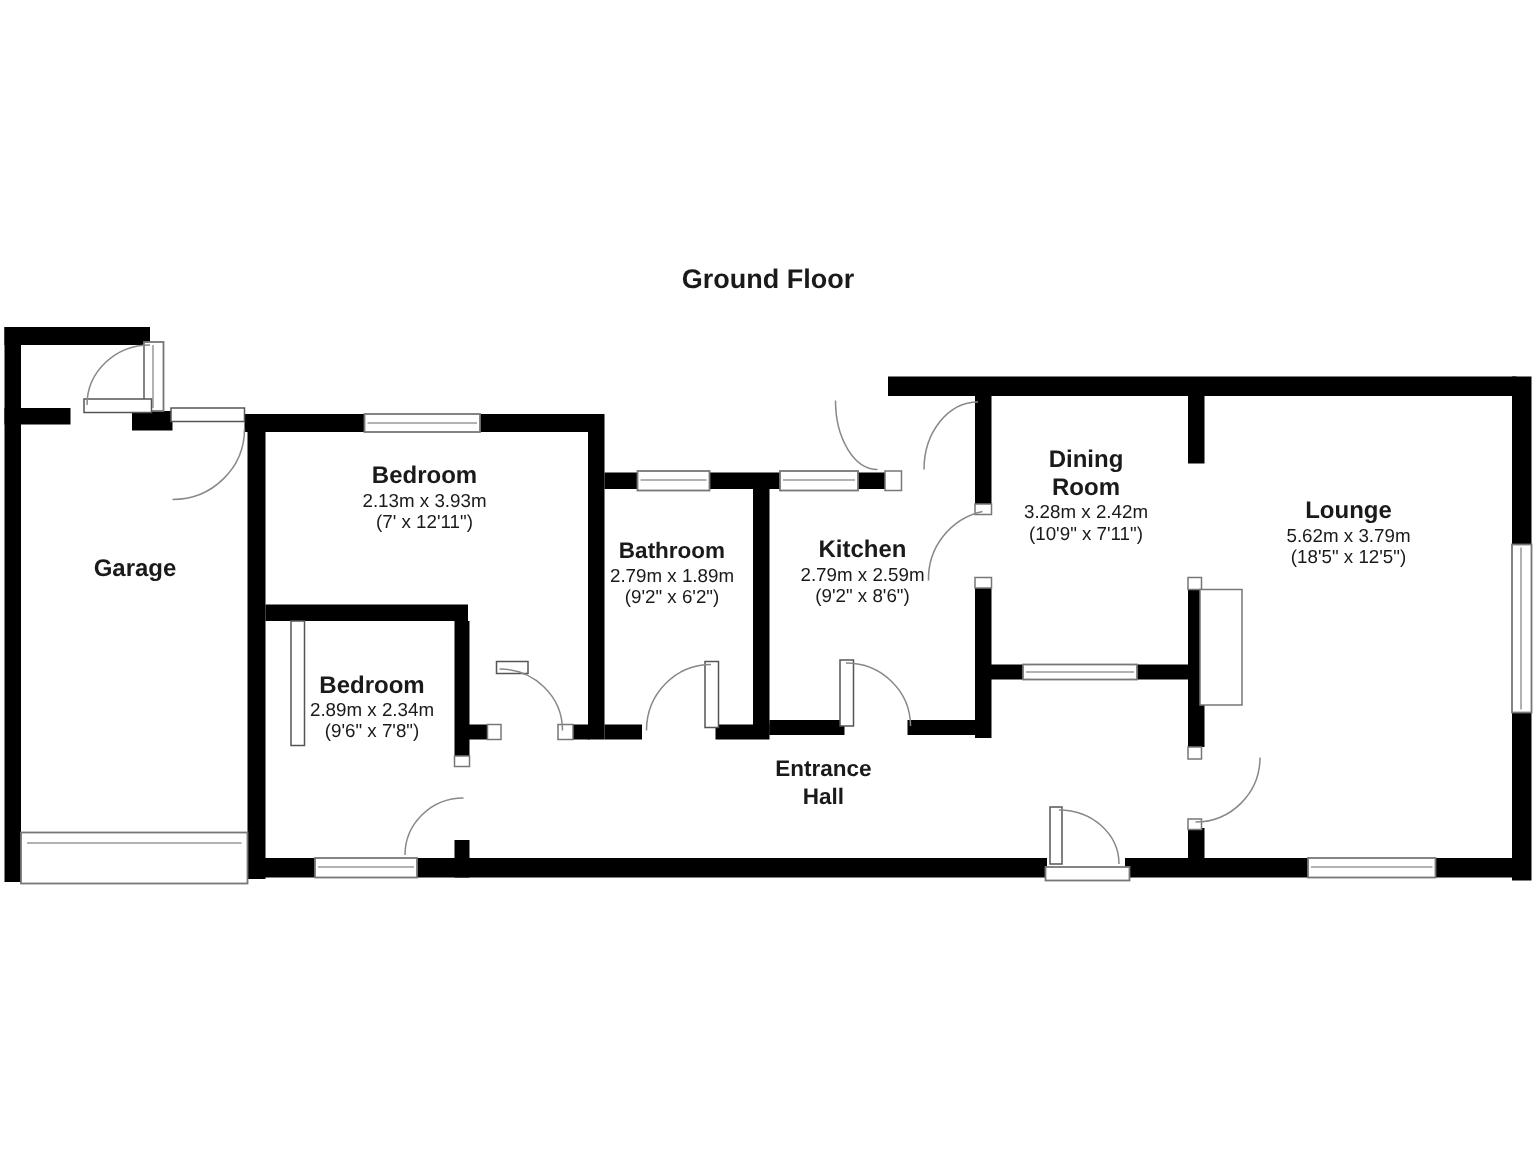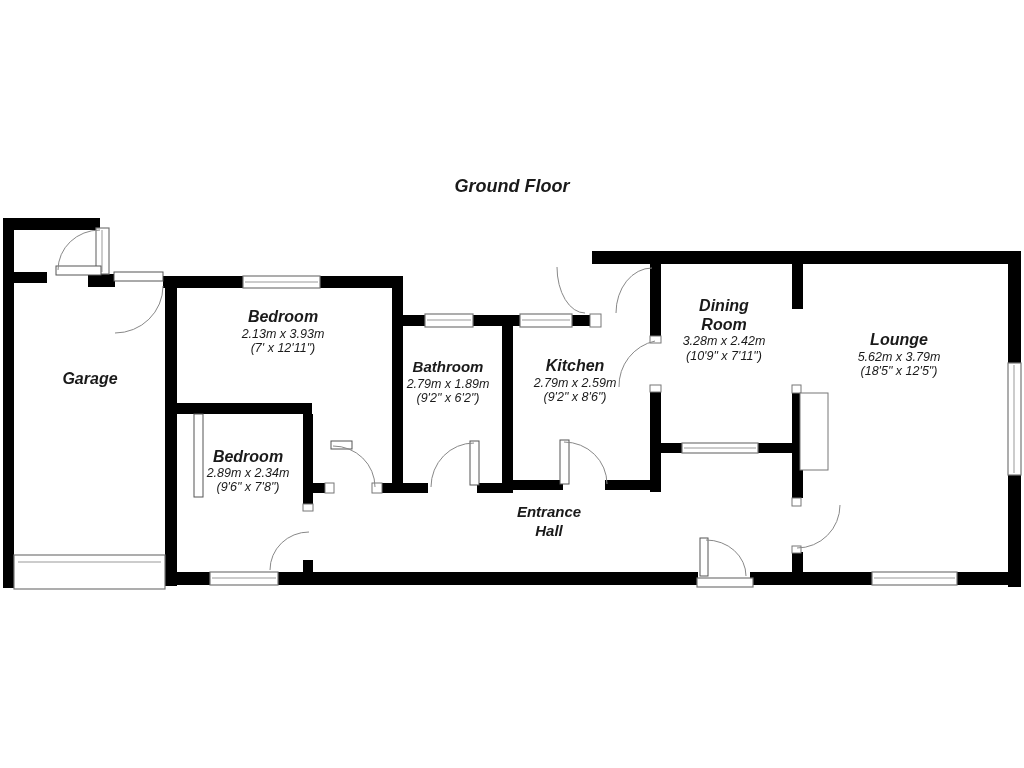--- a/index.html
+++ b/index.html
@@ -1,17 +1,17 @@
 <!DOCTYPE html>
 <html><head>
 <meta charset="utf-8">
 <style>
   html,body{margin:0;padding:0;background:#fff;}
   #canvas{position:relative;width:1024px;height:768px;background:#ffffff;overflow:hidden;
-          font-family:"Liberation Sans", sans-serif;font-style:italic;}
+          font-family:"Liberation Sans", sans-serif;}
   svg{display:block}
   text{fill:#1a1a1a;}
   .t-title{font-size:18px;font-weight:bold;}
   .t-room{font-size:16px;font-weight:bold;}
   .t-room-sm{font-size:15px;font-weight:bold;}
   .t-dim{font-size:12.5px;}
 </style>
 </head>
 <body>
 

